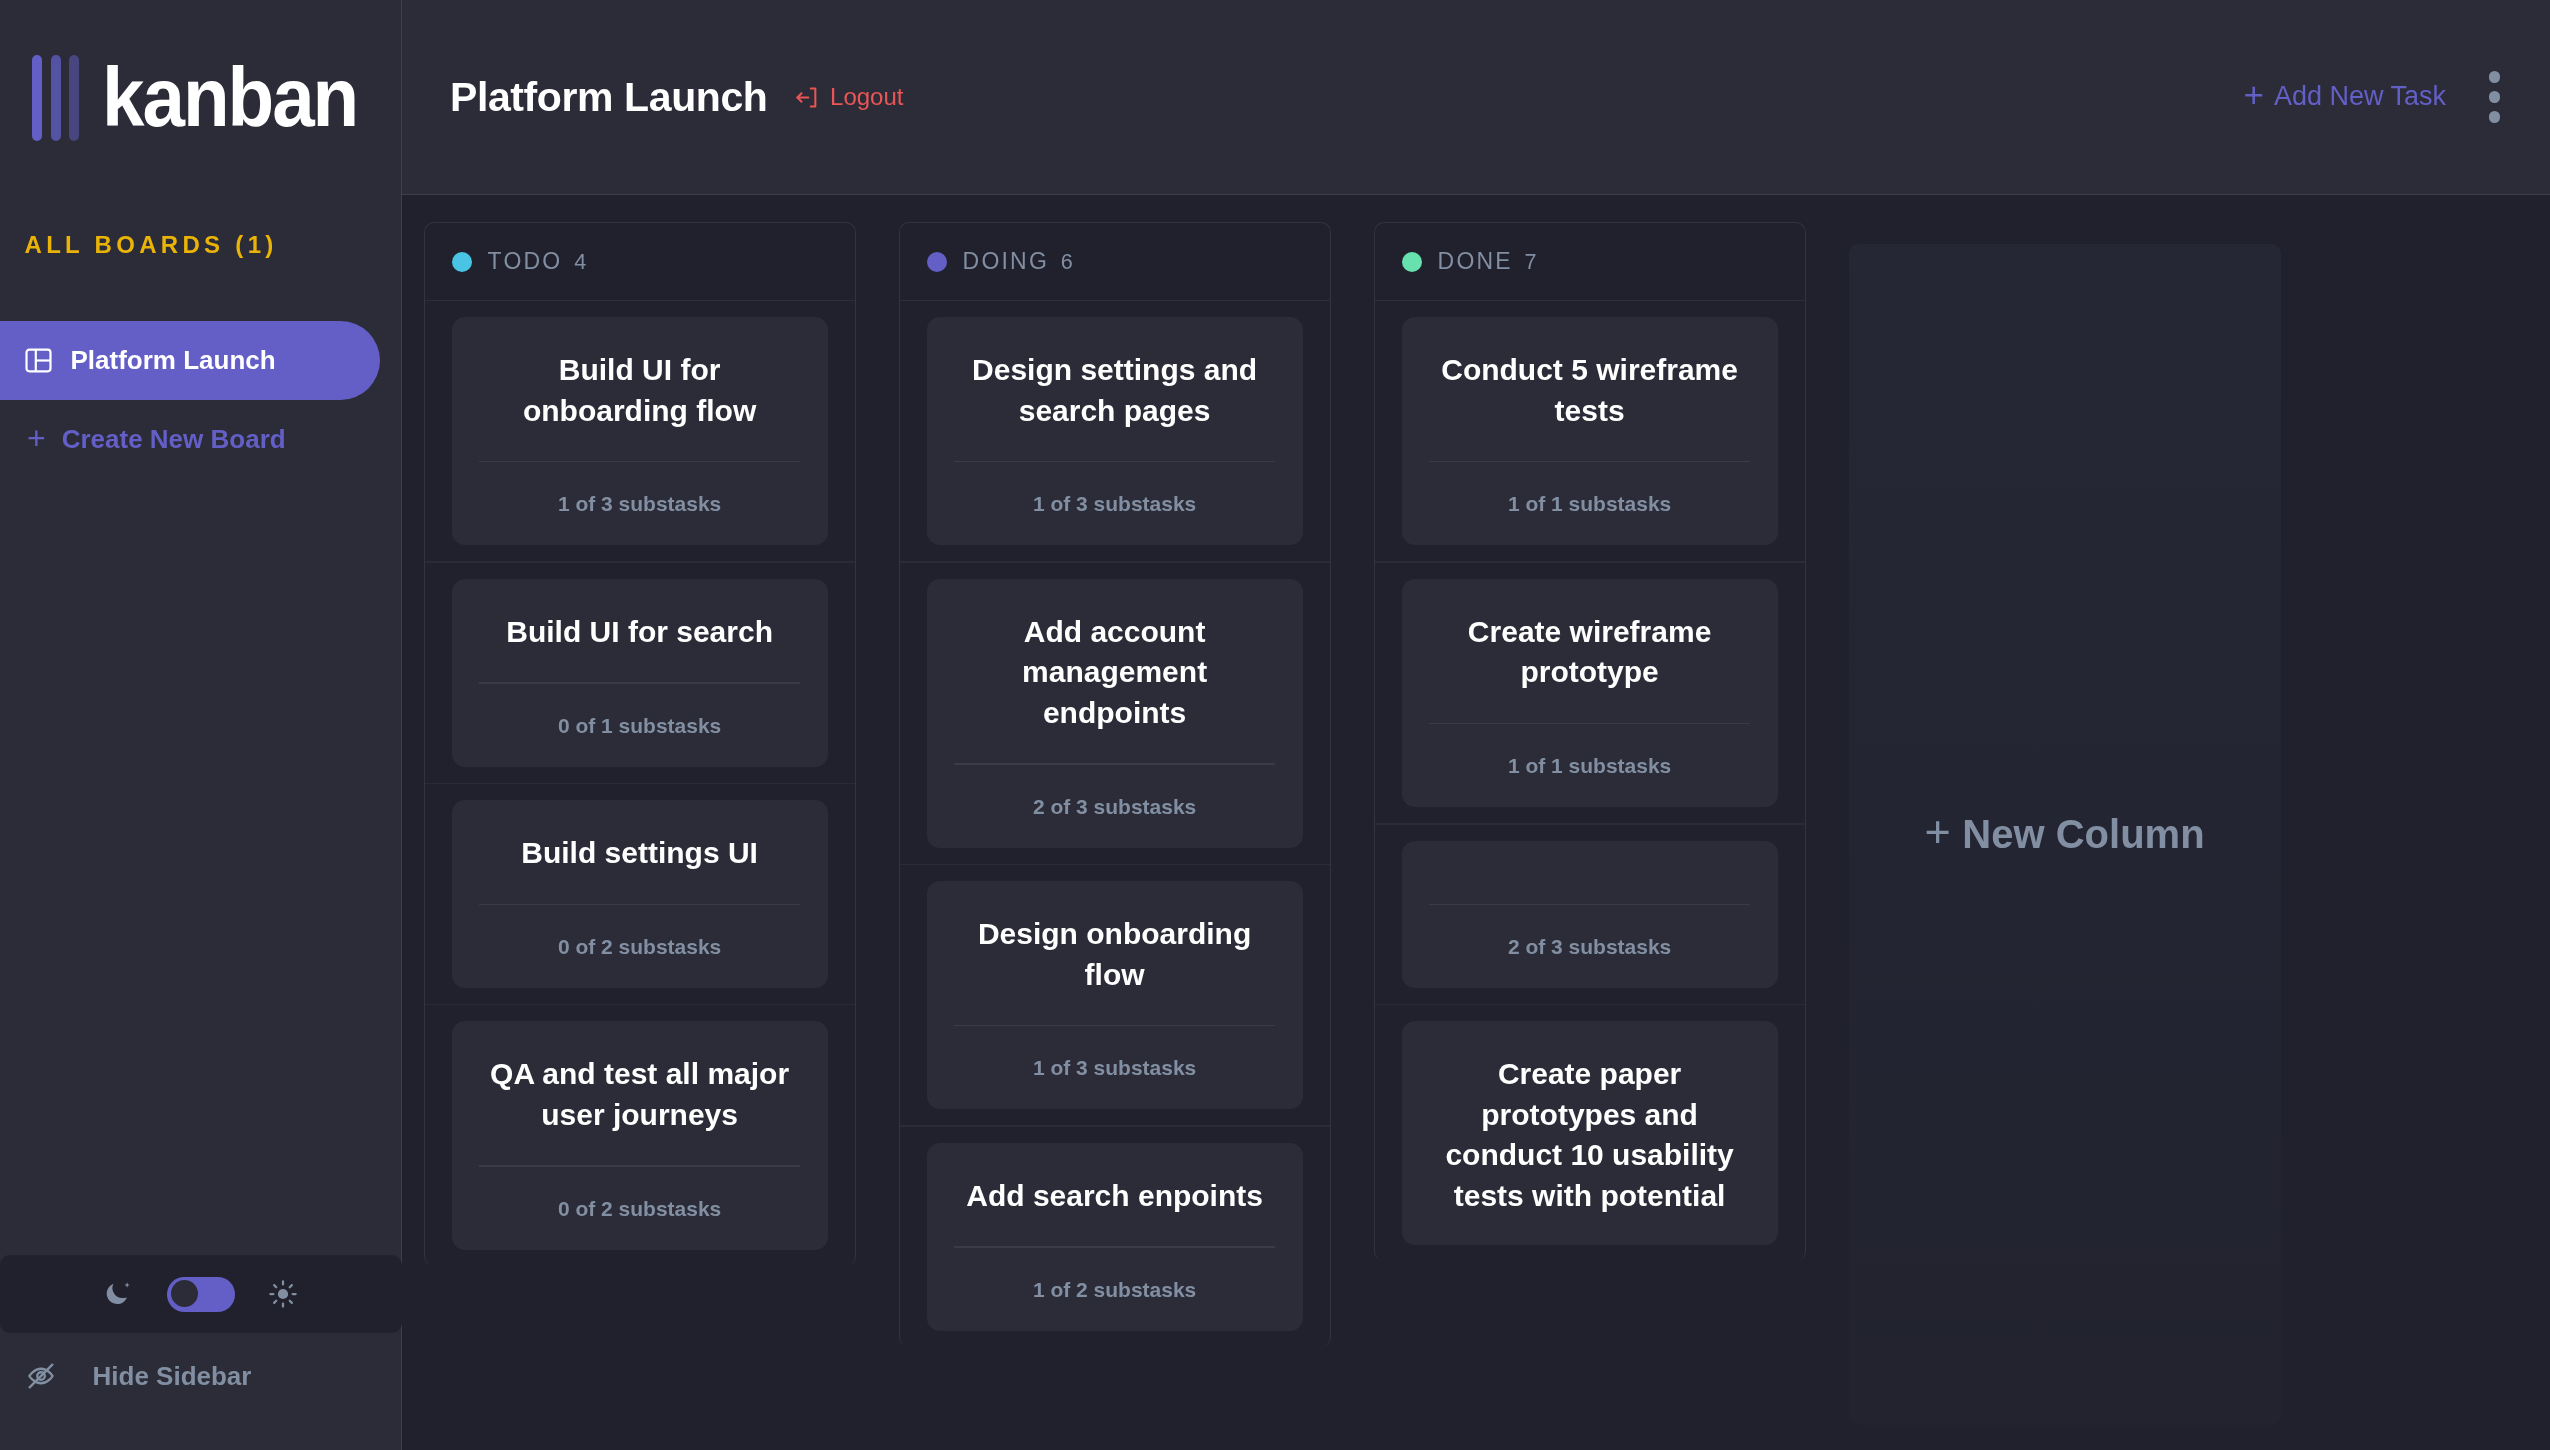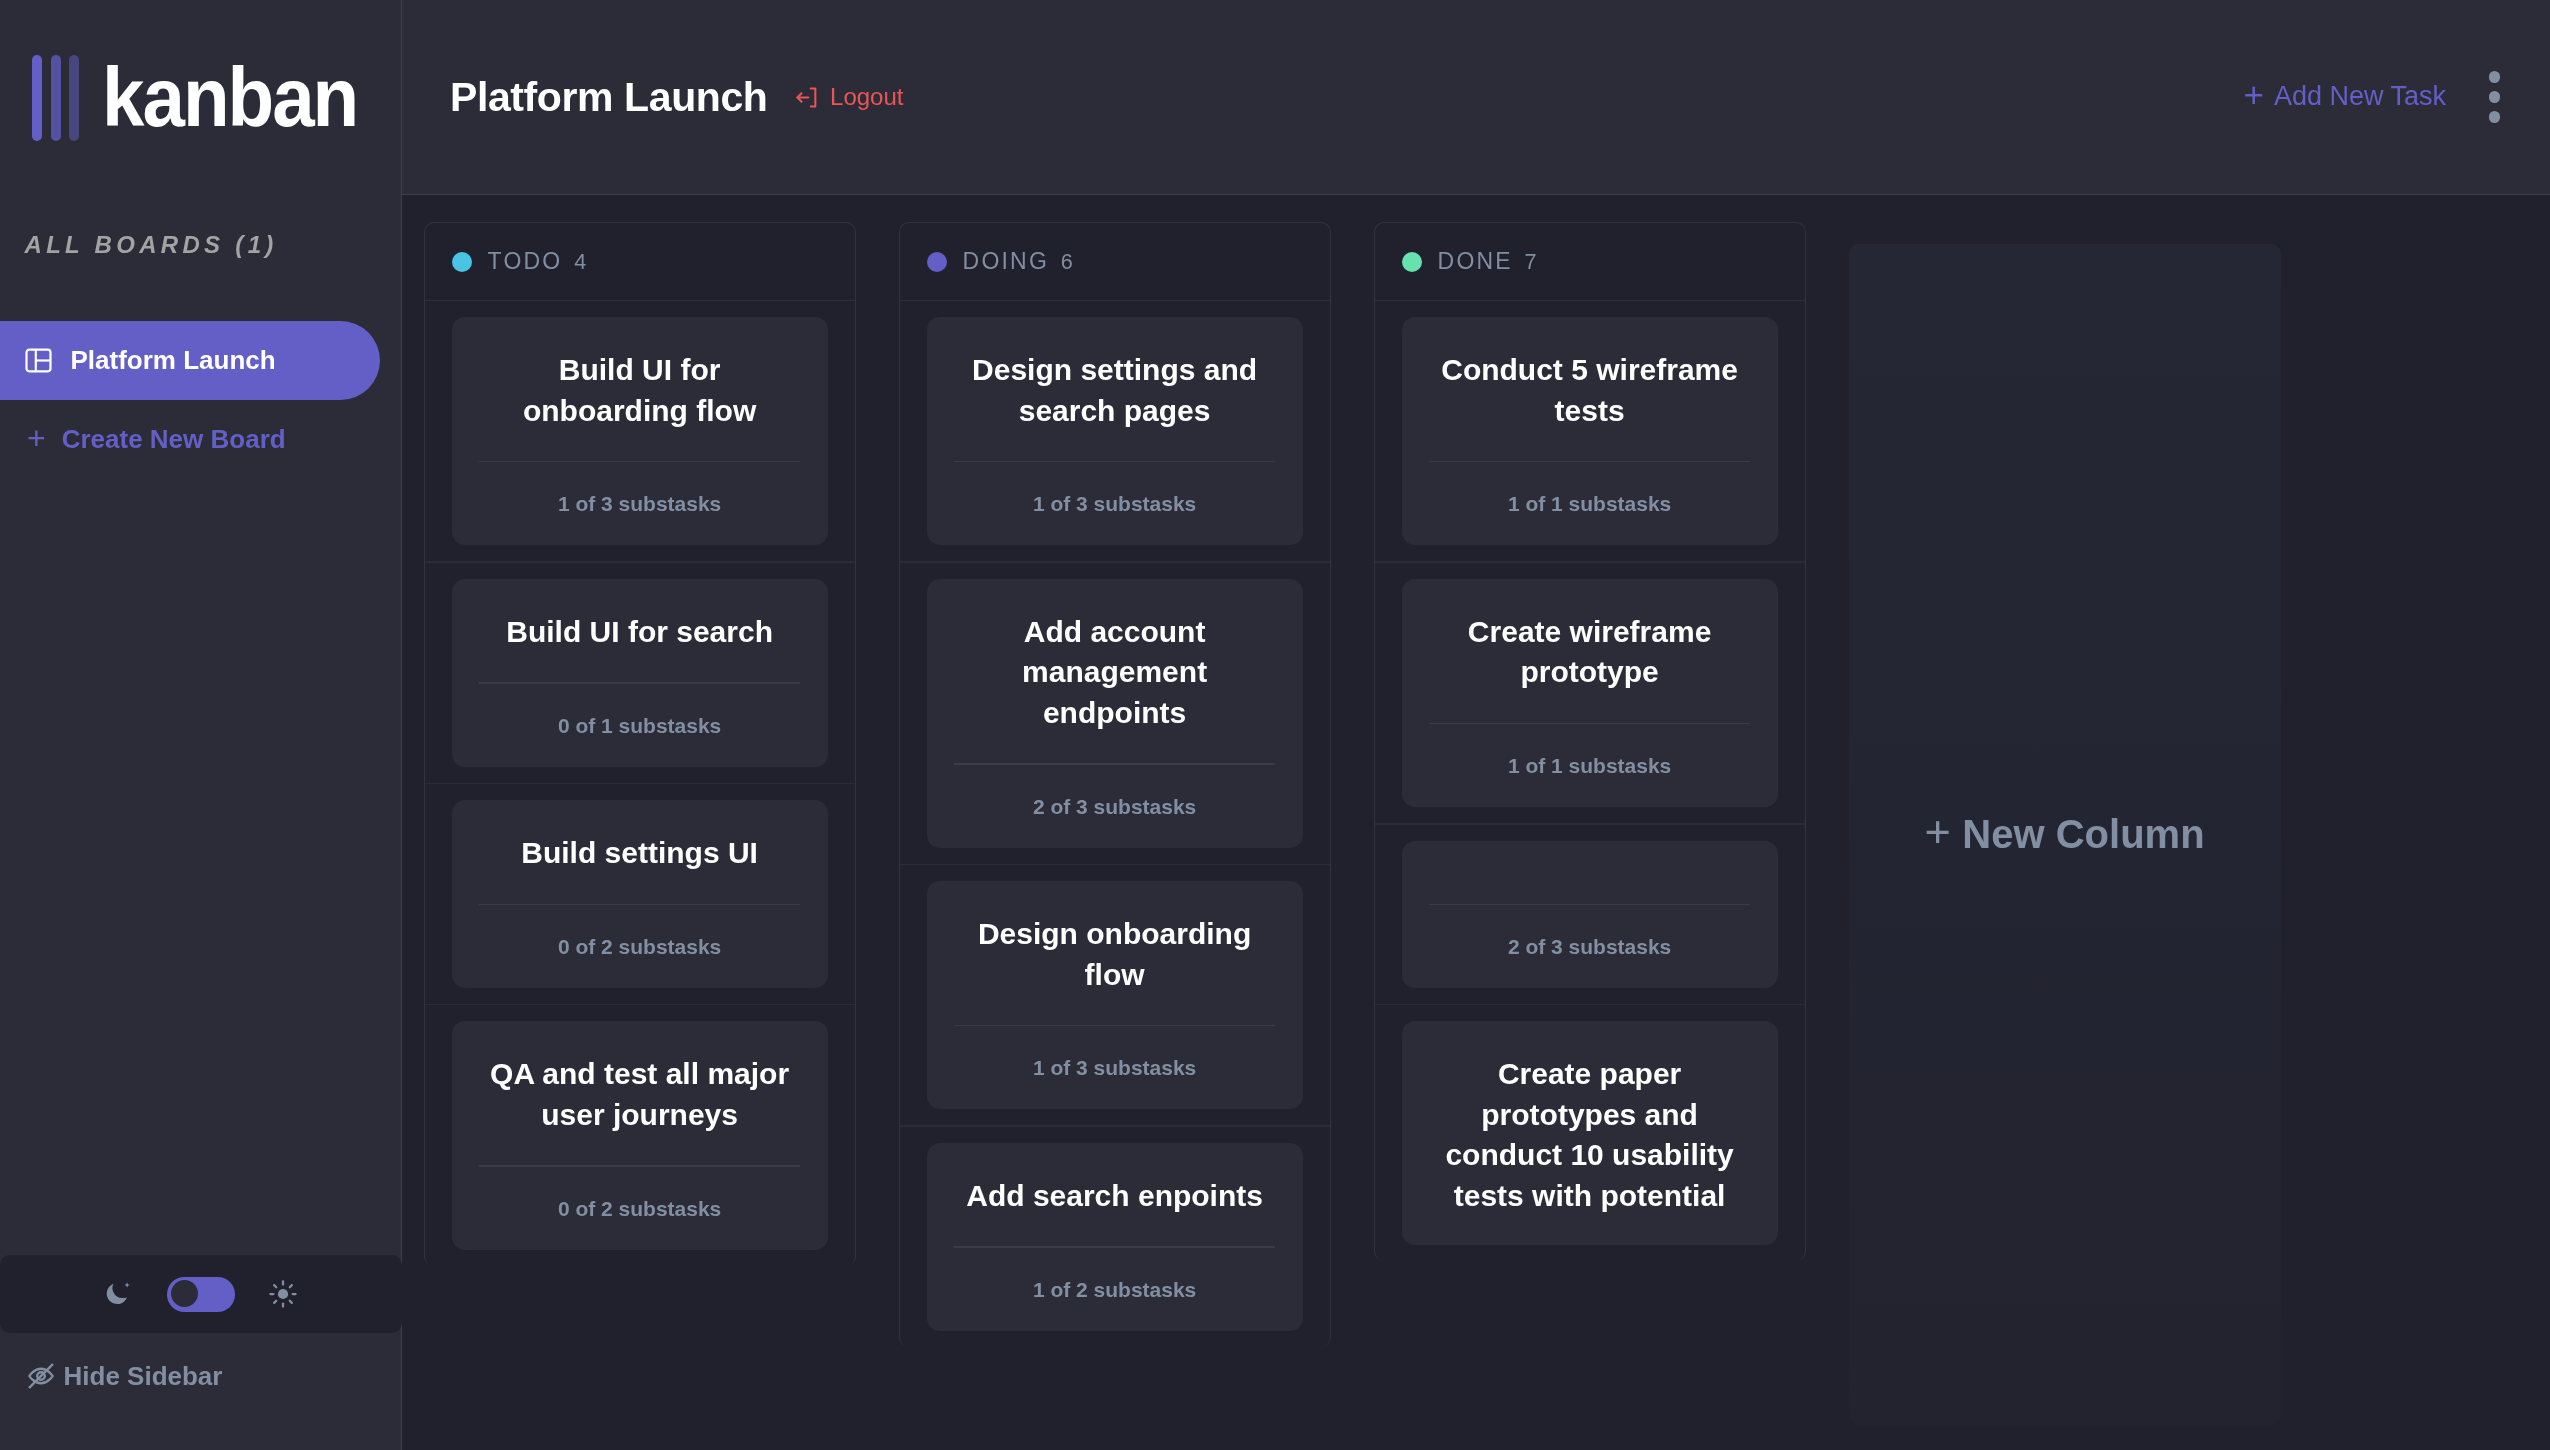--- a/index.html
+++ b/index.html
@@ -57,27 +57,26 @@
     font-size: 83px;
     font-weight: 700;
     letter-spacing: -2.2px;
     line-height: 1;
     font-family: "Liberation Sans", sans-serif;
     transform: scaleX(0.92);
     transform-origin: left center;
   }
 
   .boards-heading {
-    color: #a3a3a3;
+    color: #eab308;
     font-size: 24px;
     font-weight: 700;
     letter-spacing: 4.3px;
     padding-left: 24.5px;
     margin-top: 36px;
-    font-style: italic;
   }
 
   .board-list { margin-top: 62px; }
 
   .board-item {
     display: flex;
     align-items: center;
     gap: 19px;
     height: 79px;
     width: 380px;
@@ -140,21 +139,21 @@
     width: 27px;
     height: 27px;
     border-radius: 50%;
     background: #2b2c37;
   }
   .icon-moon, .icon-sun { width: 30px; height: 30px; display:block; }
 
   .hide-sidebar {
     display: flex;
     align-items: center;
-    gap: 7px;
+    gap: 36px;
     padding-left: 24.5px;
     height: 86px;
     margin-bottom: 32px;
     color: #828fa3;
     font-size: 26px;
     font-weight: 700;
     cursor: pointer;
   }
   .icon-eyeoff { width: 32px; height: 32px; flex: 0 0 32px; display:block; }
 

